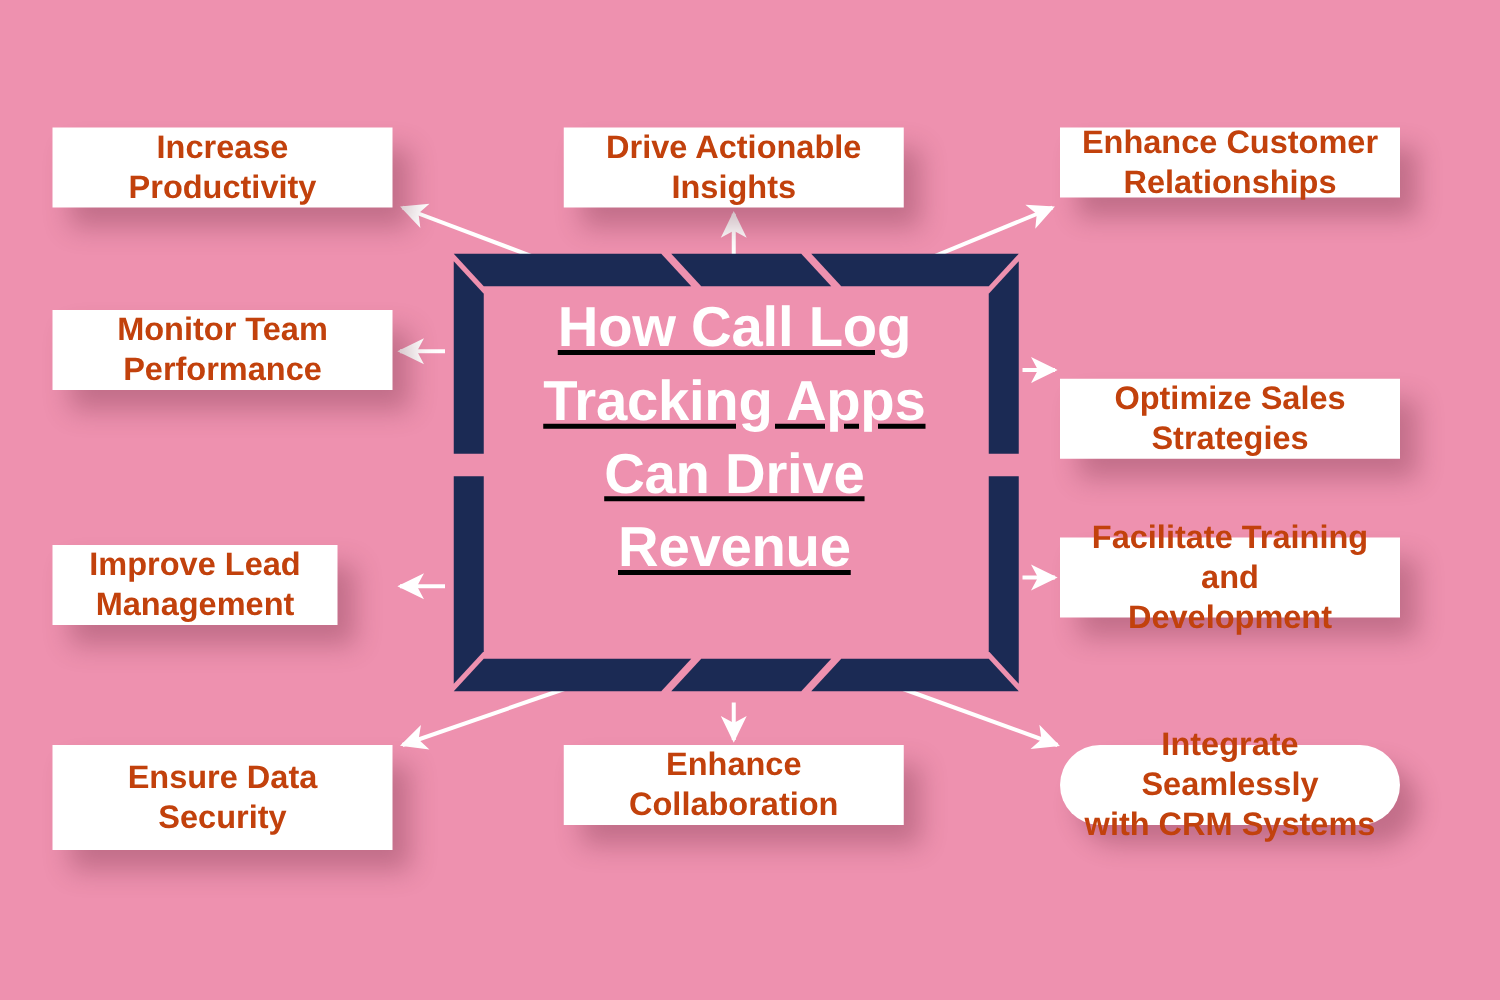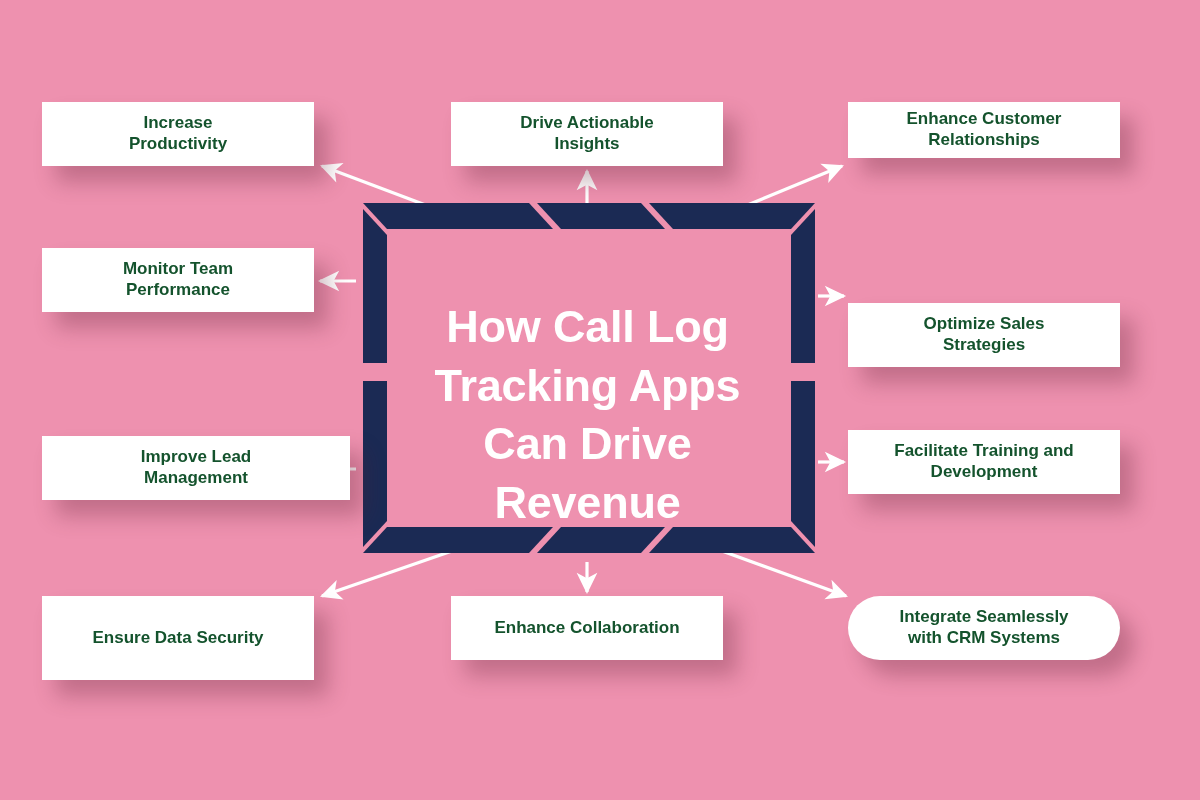--- a/index.html
+++ b/index.html
@@ -43,24 +43,25 @@
     width: 480px;
     height: 392px;
   }
   #center-title {
     position: absolute;
     left: 0;
     top: 0;
     width: 449px;
     height: 359px;
     display: flex;
-    align-items: flex-end;
+    align-items: flex-start;
     justify-content: center;
     box-sizing: border-box;
     padding: 30px 42px;
+    text-decoration: underline;
   }
   #center-title .title-text {
     color: #ffffff;
     font-size: 45px;
     line-height: 1.30;
     font-weight: bold;
     text-align: center;
     letter-spacing: -0.2px;
   }
 
@@ -69,35 +70,35 @@
     position: absolute;
     background: #ffffff;
     box-sizing: border-box;
     display: flex;
     align-items: center;
     justify-content: center;
     padding: 6px 12px;
     box-shadow: 14px 16px 20px rgba(92, 30, 50, 0.30);
   }
   .node-box .node-label {
-    color: #14532d;
+    color: #c2410c;
     font-weight: bold;
-    font-size: 17px;
+    font-size: 26px;
     line-height: 1.22;
     text-align: center;
     white-space: pre-line;
   }
 
   
   #box-increase-productivity      { left: 42px;  top: 102px; width: 272px; height: 64px; }
   #box-gain-actionable-insights   { left: 451px; top: 102px; width: 272px; height: 64px; }
   #box-enhance-customer           { left: 848px; top: 102px; width: 272px; height: 56px; }
   
   #box-monitor-team               { left: 42px;  top: 248px; width: 272px; height: 64px; }
-  #box-improve-lead               { left: 42px;  top: 436px; width: 308px; height: 64px; }
+  #box-improve-lead               { left: 42px;  top: 436px; width: 228px; height: 64px; }
   #box-ensure-data-security       { left: 42px;  top: 596px; width: 272px; height: 84px; }
   
   #box-optimize-sales             { left: 848px; top: 264px; width: 272px; height: 64px; margin-top: 39px; }
   #box-facilitate-training        { left: 848px; top: 430px; width: 272px; height: 64px; }
   #box-integrate-crm              { left: 848px; top: 596px; width: 272px; height: 64px; border-radius: 32px; }
   
   #box-enhance-collaboration      { left: 451px; top: 596px; width: 272px; height: 64px; }
 </style>
 </head>
 <body>

